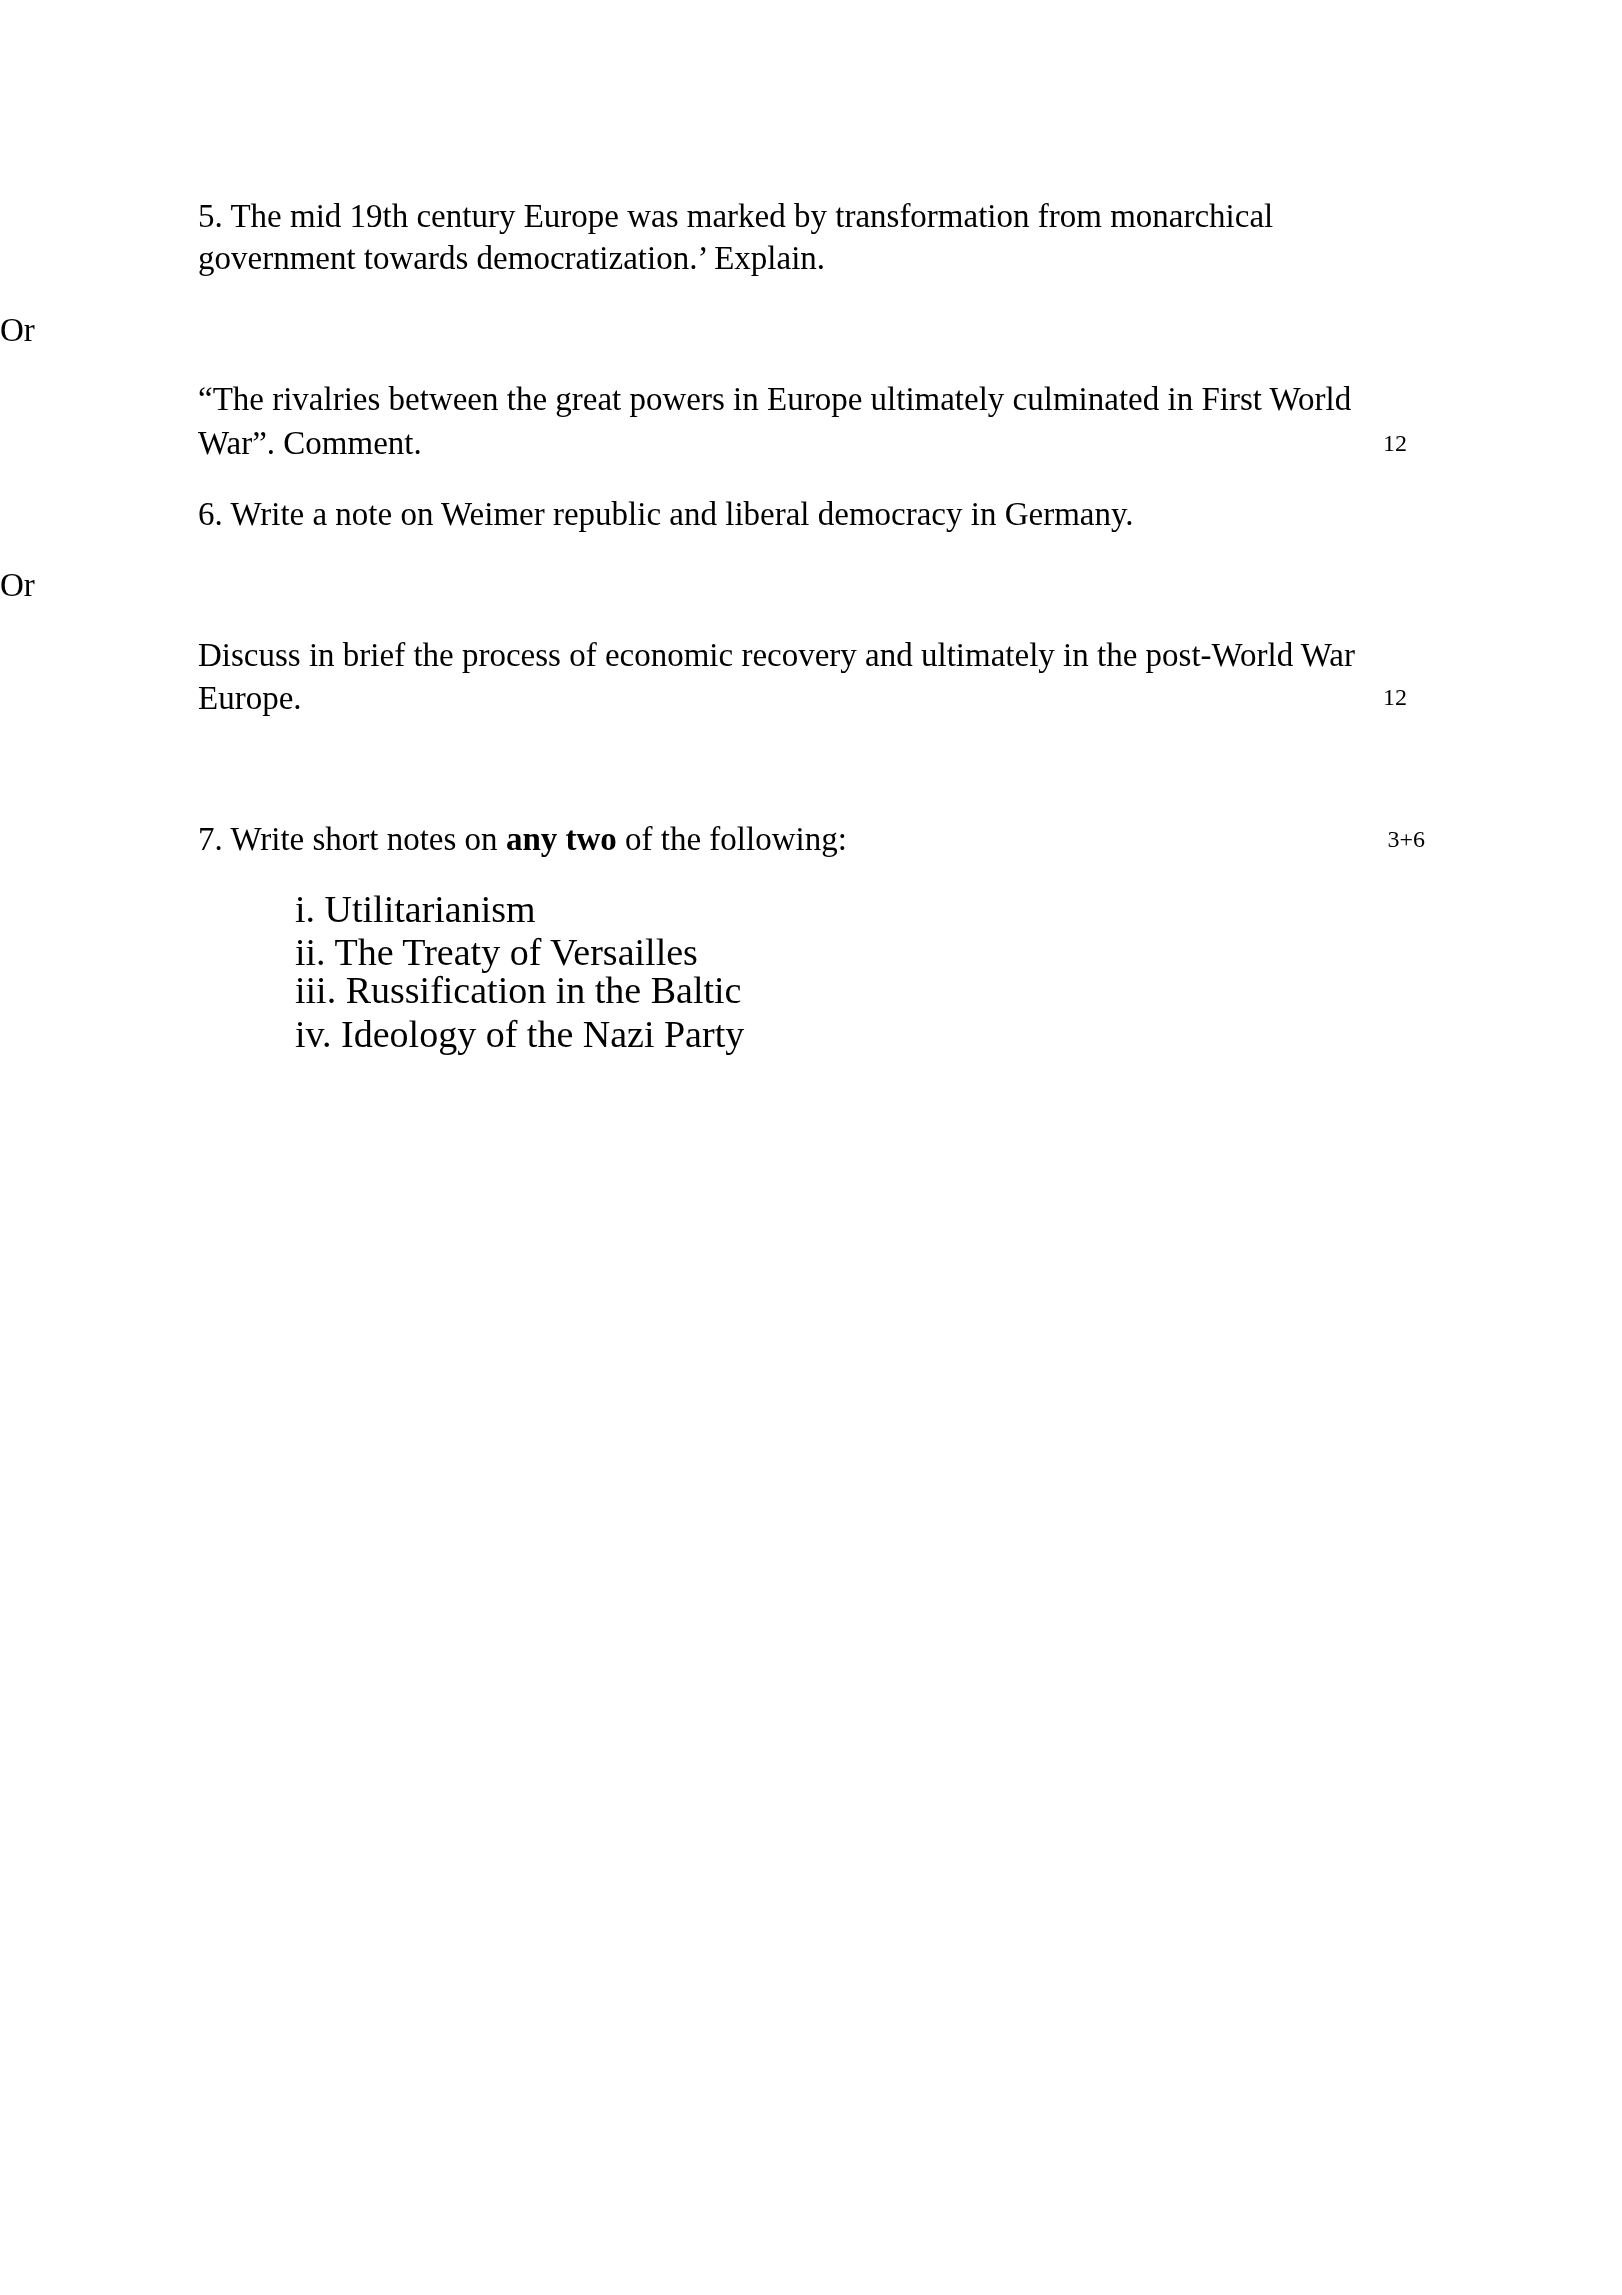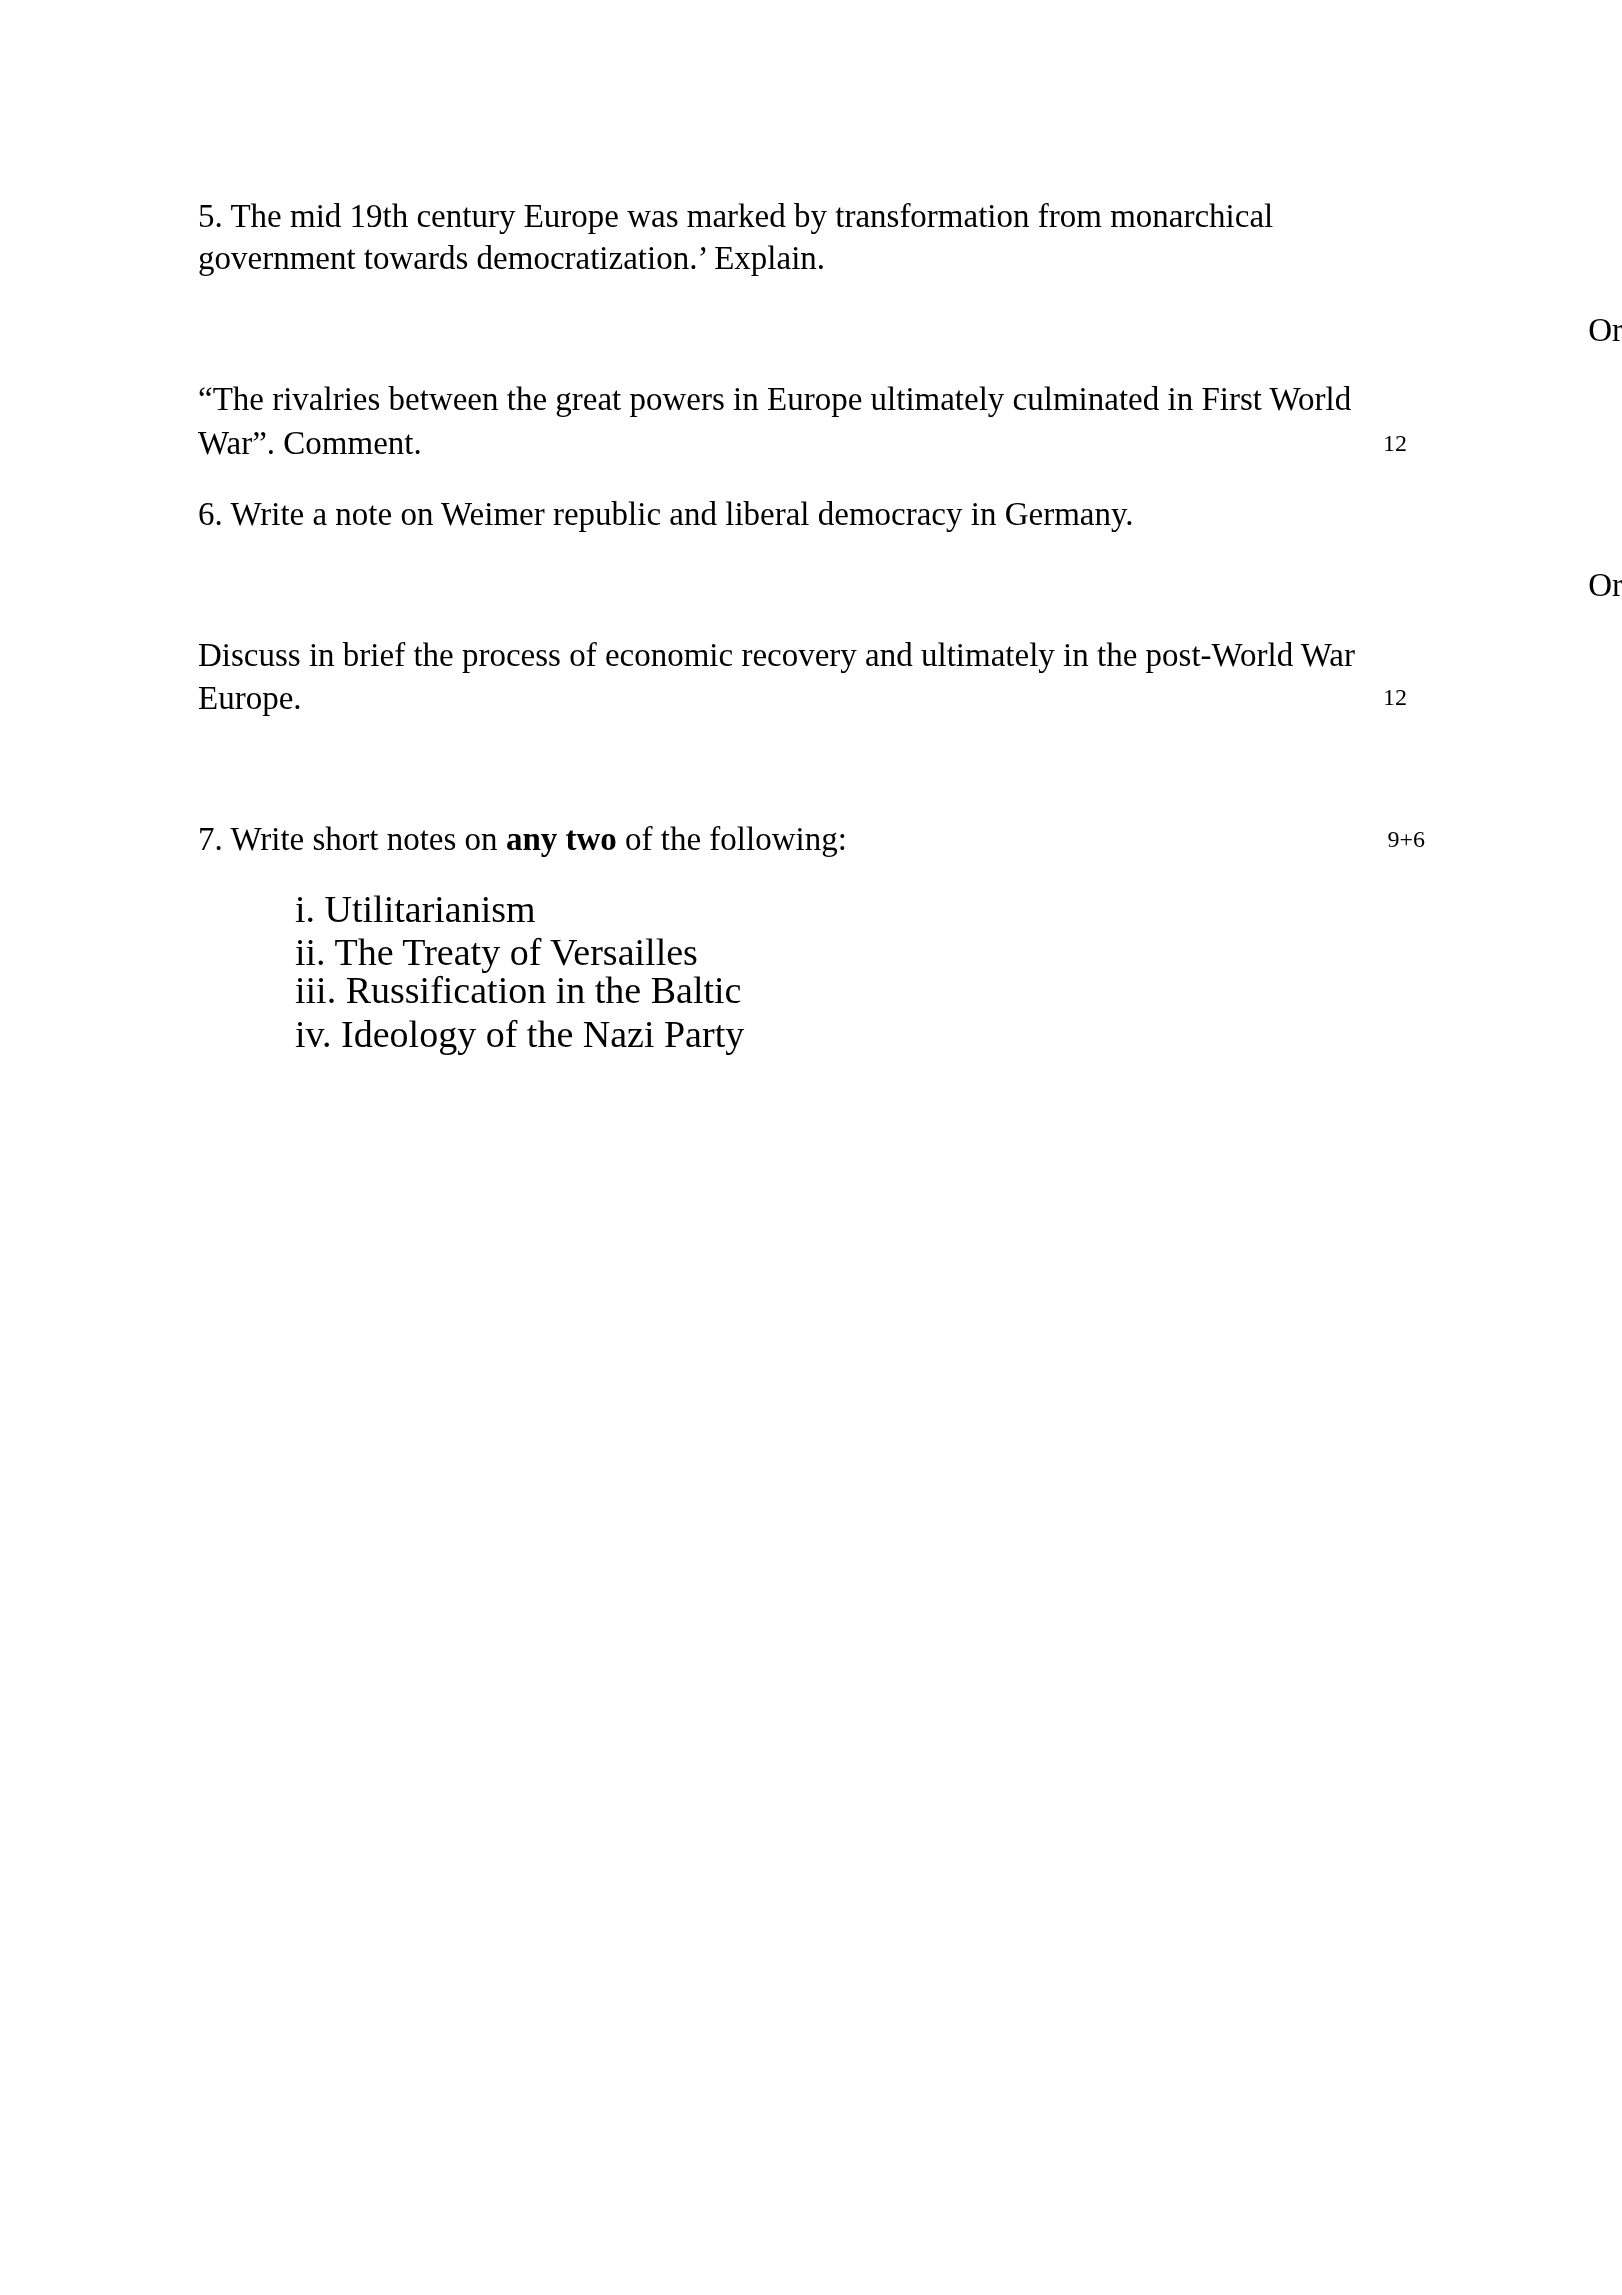--- a/index.html
+++ b/index.html
@@ -25,21 +25,21 @@
     .line {
       position: absolute;
       left: 198px;
       font-size: 33px;
       line-height: 33px;
       white-space: nowrap;
     }
     .center {
       left: 0;
       width: 1623px;
-      text-align: right;
+      text-align: left;
     }
     .marks {
       position: absolute;
       font-size: 24px;
       line-height: 33px;
       white-space: nowrap;
       text-align: right;
     }
     .bold { font-weight: bold; margin-top: 32px; }
     .list-item {
@@ -64,21 +64,21 @@
 
   <div class="line" style="top:498px;">6. Write a note on Weimer republic and liberal democracy in Germany.</div>
   <div class="line center" style="top:569px;">Or</div>
   <div class="line" style="top:639px;">Discuss in brief the process of economic recovery and ultimately in the post-World War</div>
   <div class="line" style="top:682px;">Europe.</div>
   <div class="marks" style="top:681px; right:216px;">12</div>
 
   <div class="line bold" style="top:753px;"></div>
 
   <div class="line" style="top:823px;"><span>7. Write short notes on </span><span class="bold">any two</span><span> of the following:</span></div>
-  <div class="marks" style="top:823px; right:198px;">9+6</div>
+  <div class="marks" style="top:823px; right:198px;">3+6</div>
 
   <div class="list-item" style="top:893px;">i. Utilitarianism</div>
   <div class="list-item" style="top:936px;">ii. The Treaty of Versailles</div>
   <div class="list-item" style="top:974px;">iii. Russification in the Baltic</div>
   <div class="list-item" style="top:1018px;">iv. Ideology of the Nazi Party</div>
 
 </div>
 
 
 </body></html>

